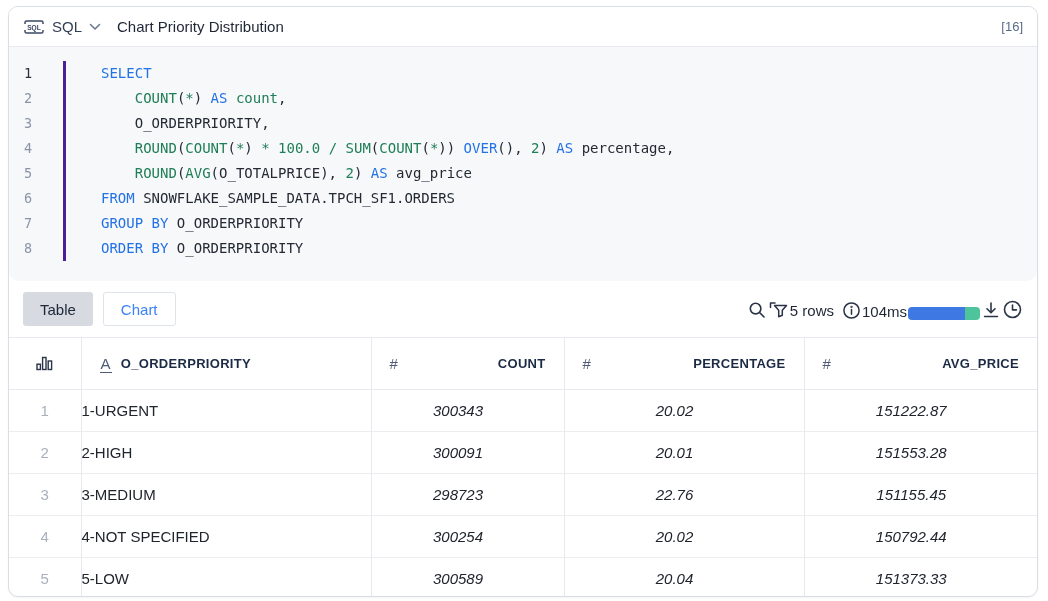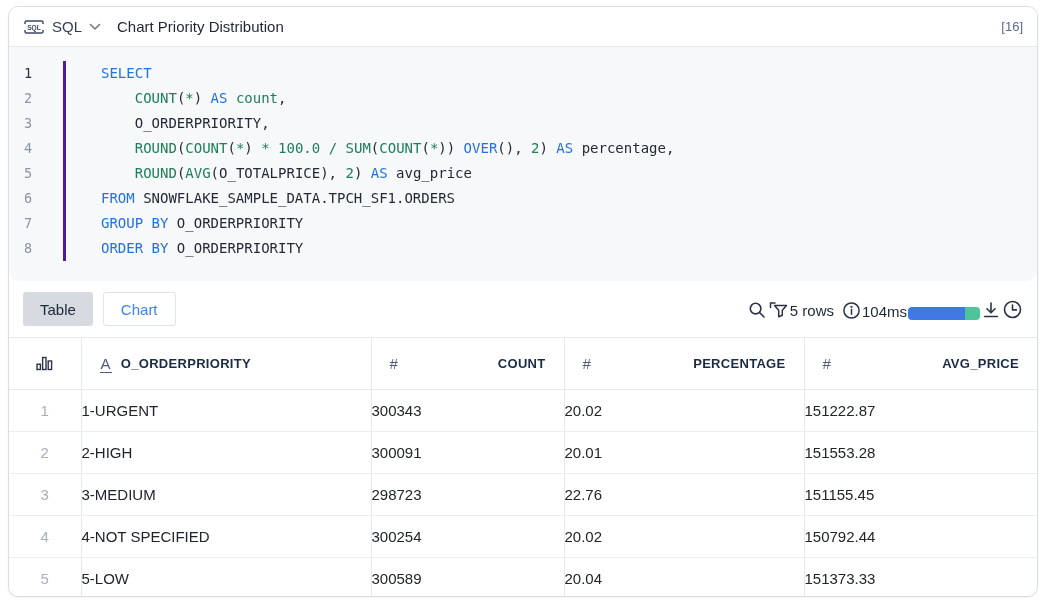--- a/index.html
+++ b/index.html
@@ -47,21 +47,21 @@
   thead th + th, tbody td + td { border-left:1px solid #e7e9ef; }
   .hcell { display:flex; align-items:center; padding:0 18px; gap:9px; }
   .hcell.num { justify-content:space-between; }
   .hcell.center { justify-content:center; padding:0; }
   .type-ic { color:#4d5b77; font-size:15px; font-weight:normal; }
   .type-ic.a { border-bottom:1.6px solid #4d5b77; line-height:1.05; padding:0 1px; }
   tbody td { height:42px; font-size:15px; color:#20242c; border-top:1px solid #ebedf1; }
   tbody tr:first-child td { border-top:none; }
   td.rownum { color:#a9b0bd; text-align:center; }
   td.left { text-align:left; }
-  td.right { text-align:left; padding-right:19px; }
+  td.right { text-align:center; padding-right:19px;font-style:italic; }
   svg { display:block; }
 </style>
 </head>
 <body>
 
 <div class="card">
 
   <div class="titlebar">
     <div class="sqlbadge">
       <span>

